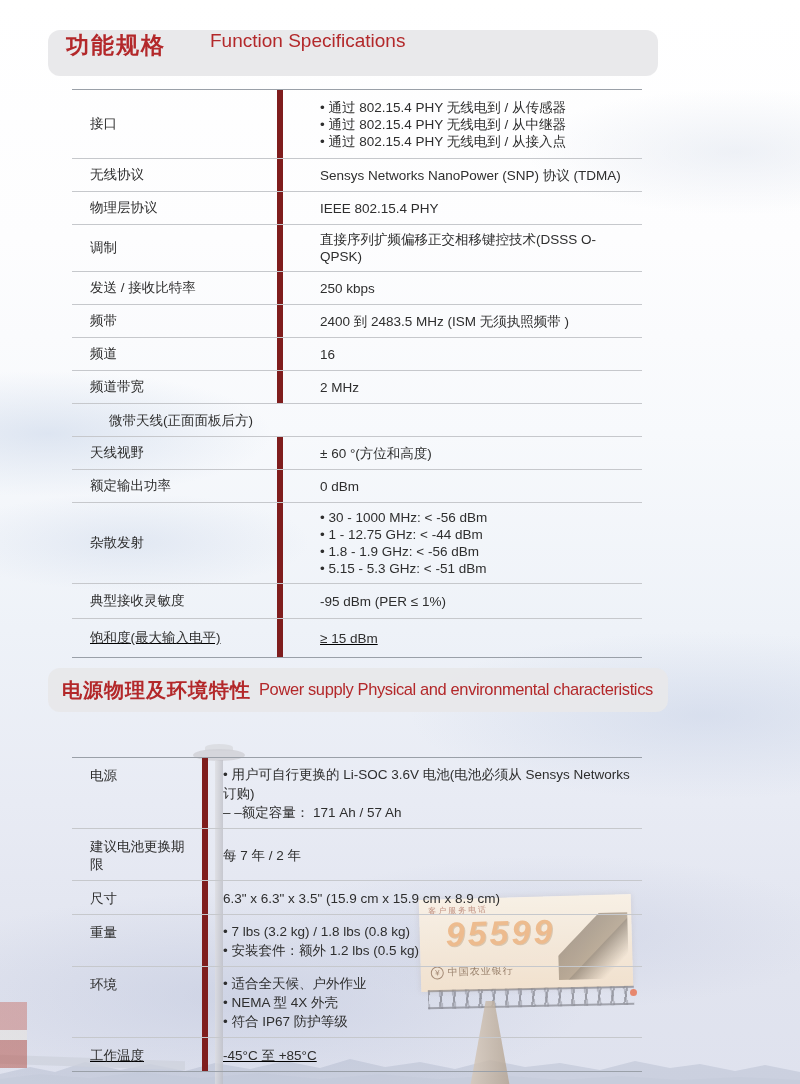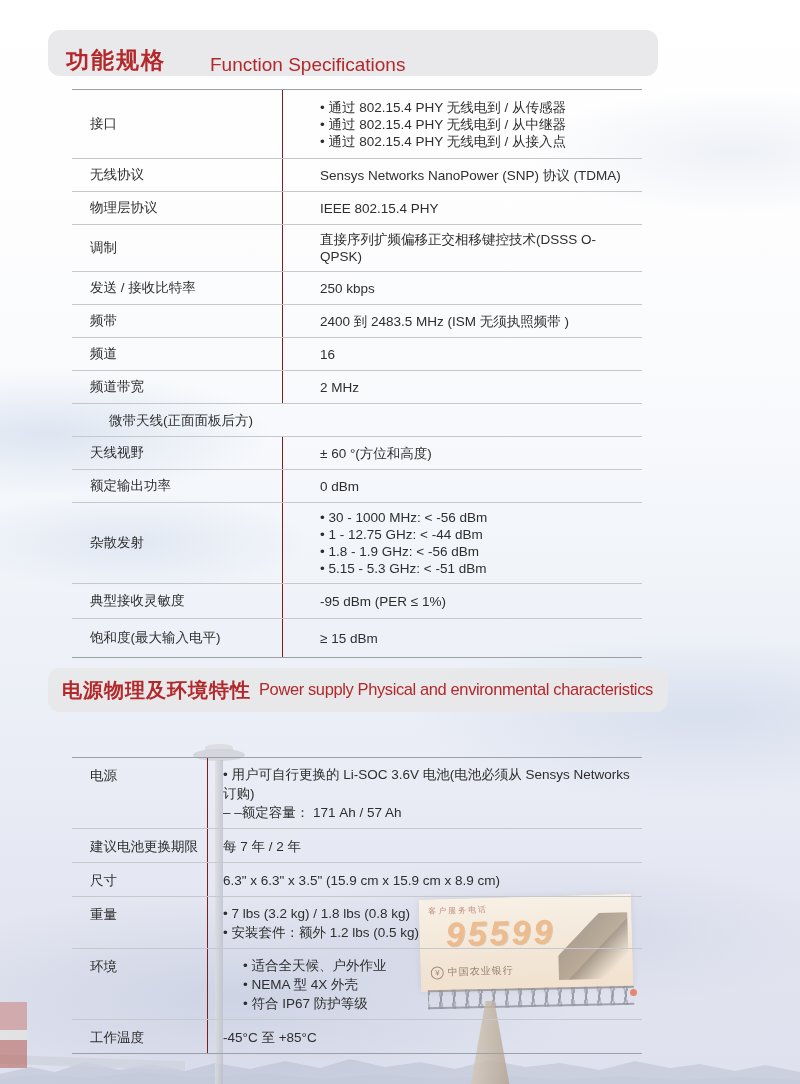--- a/index.html
+++ b/index.html
@@ -47,49 +47,49 @@
   .bb-dot{position:absolute;left:630px;top:989px;width:7px;height:7px;border-radius:50%;
     background:#e8704e;opacity:.8;z-index:0;}
   .bb-pole{position:absolute;left:468px;top:1001px;width:44px;height:83px;opacity:.8;z-index:0;
     clip-path:polygon(40% 0,60% 0,94% 100%,6% 100%);
     background:linear-gradient(90deg,#d8cabb,#b2a18e);}
 
   
   .content{position:relative;z-index:2;}
   .hdr{position:absolute;left:48px;background:rgba(232,232,234,.94);border-radius:12px;
     display:flex;align-items:baseline;}
-  .hdr1{top:30px;width:592px;height:46px;padding-left:18px;align-items:flex-end;}
+  .hdr1{top:30px;width:592px;height:46px;padding-left:18px;align-items:flex-start;}
   .hdr2{top:668px;width:606px;height:44px;padding-left:14px;align-items:center;}
   .hzh1{color:#b3282a;font-size:23px;font-weight:bold;letter-spacing:2px;white-space:nowrap;}
   .hen1{color:#b3282a;font-size:19px;margin-left:44px;white-space:nowrap;}
   .hzh2{color:#b3282a;font-size:20px;font-weight:bold;letter-spacing:1px;white-space:nowrap;}
   .hen2{color:#b3282a;font-size:17px;margin-left:8px;letter-spacing:-0.4px;white-space:nowrap;
     transform:scaleX(.97);transform-origin:left center;}
 
   .spec{position:absolute;left:72px;width:570px;border-top:1px solid #9aa0a8;border-bottom:1px solid #9aa0a8;}
   .t1{top:89px;}
   .t2{top:757px;}
   .row{display:flex;border-bottom:1px solid #c6c8cc;}
-  .row:last-child{border-bottom:none;}
+  .row:last-child{border-bottom:none;text-decoration:underline;}
   .cell{box-sizing:border-box;color:#2e2e2e;font-size:13.5px;}
-  .lab{border-right:1px solid #7f1d1d;display:flex;}
+  .lab{border-right:6px solid #7f1d1d;display:flex;}
   .t1 .lab{width:211px;padding:6px 8px 6px 18px;align-items:center;}
   .t2 .lab{width:136px;padding:9px 6px 6px 18px;align-items:flex-start;}
   .val{flex:1;display:flex;flex-direction:column;justify-content:center;}
   .t1 .val{padding:6px 8px 6px 37px;line-height:17px;}
   .t2 .val{padding:7px 8px 6px 15px;line-height:19px;}
   .t1 .row{min-height:32px;}
   .t2 .row{min-height:32px;}
   .rh68{min-height:68px !important;}
   .rh80{min-height:80px !important;}
   .rh34{min-height:34px !important;}
   .rh38{min-height:38px !important;}
   .rh48{min-height:48px !important;}
   .rh30{min-height:30px !important;}
-  .rh66{min-height:66px !important;gap:20px;}
+  .rh66{min-height:66px !important;}
 </style>
 </head>
 <body>
 
 <div class="page">
 
   <div class="sky"></div>
   <svg class="mountains" width="800" height="50" viewBox="0 0 800 50">
     <polygon fill="#8f9ab2" opacity="0.45" points="0,50 0,40 30,33 55,38 85,28 120,36 150,30 185,37 215,29 250,35 285,27 320,34 350,25 385,33 420,28 455,35 490,26 525,33 560,29 600,36 635,27 670,34 700,30 735,37 765,31 800,38 800,50"></polygon>
     <polygon fill="#aab3c6" opacity="0.4" points="0,50 0,45 40,40 90,44 140,38 200,44 260,39 320,45 380,40 440,45 500,41 560,46 620,42 680,46 740,43 800,46 800,50"></polygon>

